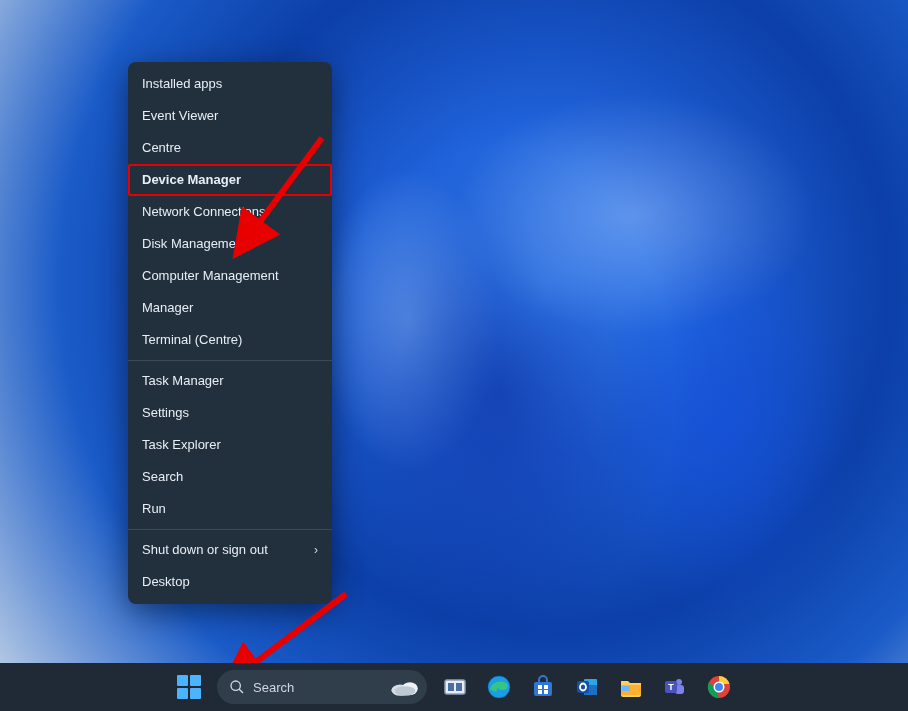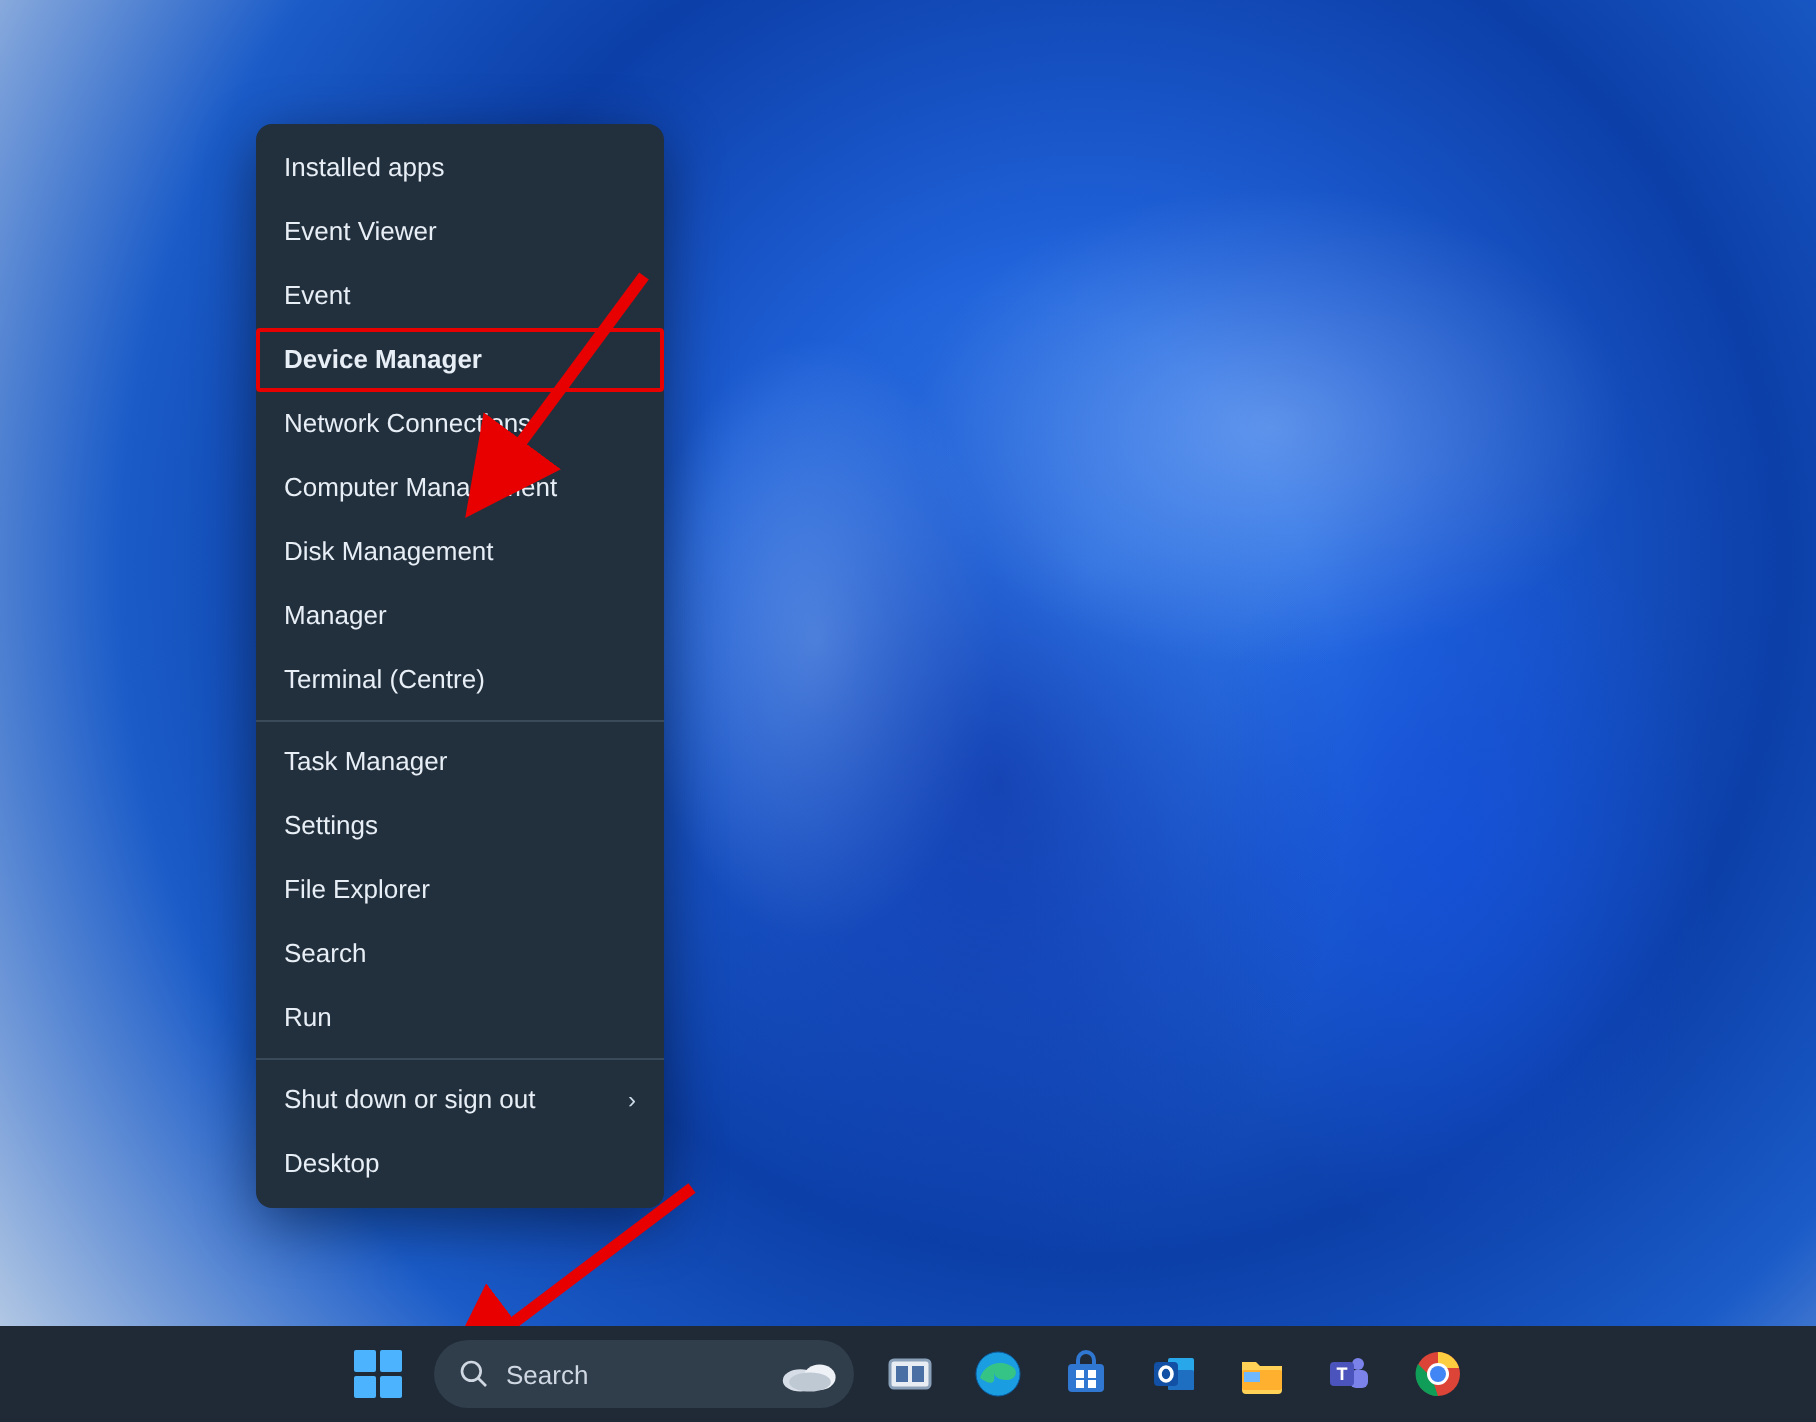--- a/index.html
+++ b/index.html
@@ -77,49 +77,49 @@
 <div id="desktop">
 
   <div id="ctx-menu">
       <div class="item">
         <span>Installed apps</span>
       </div>
       <div class="item">
         <span>Event Viewer</span>
       </div>
       <div class="item">
-        <span>Event</span>
+        <span>Centre</span>
       </div>
       <div class="item highlight">
         <span>Device Manager</span>
       </div>
       <div class="item">
         <span>Network Connections</span>
       </div>
       <div class="item">
+        <span>Disk Management</span>
+      </div>
+      <div class="item">
         <span>Computer Management</span>
       </div>
       <div class="item">
-        <span>Disk Management</span>
-      </div>
-      <div class="item">
         <span>Manager</span>
       </div>
       <div class="item">
         <span>Terminal (Centre)</span>
       </div>
       <div class="sep"></div>
       <div class="item">
         <span>Task Manager</span>
       </div>
       <div class="item">
         <span>Settings</span>
       </div>
       <div class="item">
-        <span>File Explorer</span>
+        <span>Task Explorer</span>
       </div>
       <div class="item">
         <span>Search</span>
       </div>
       <div class="item">
         <span>Run</span>
       </div>
       <div class="sep"></div>
       <div class="item">
         <span>Shut down or sign out</span>

